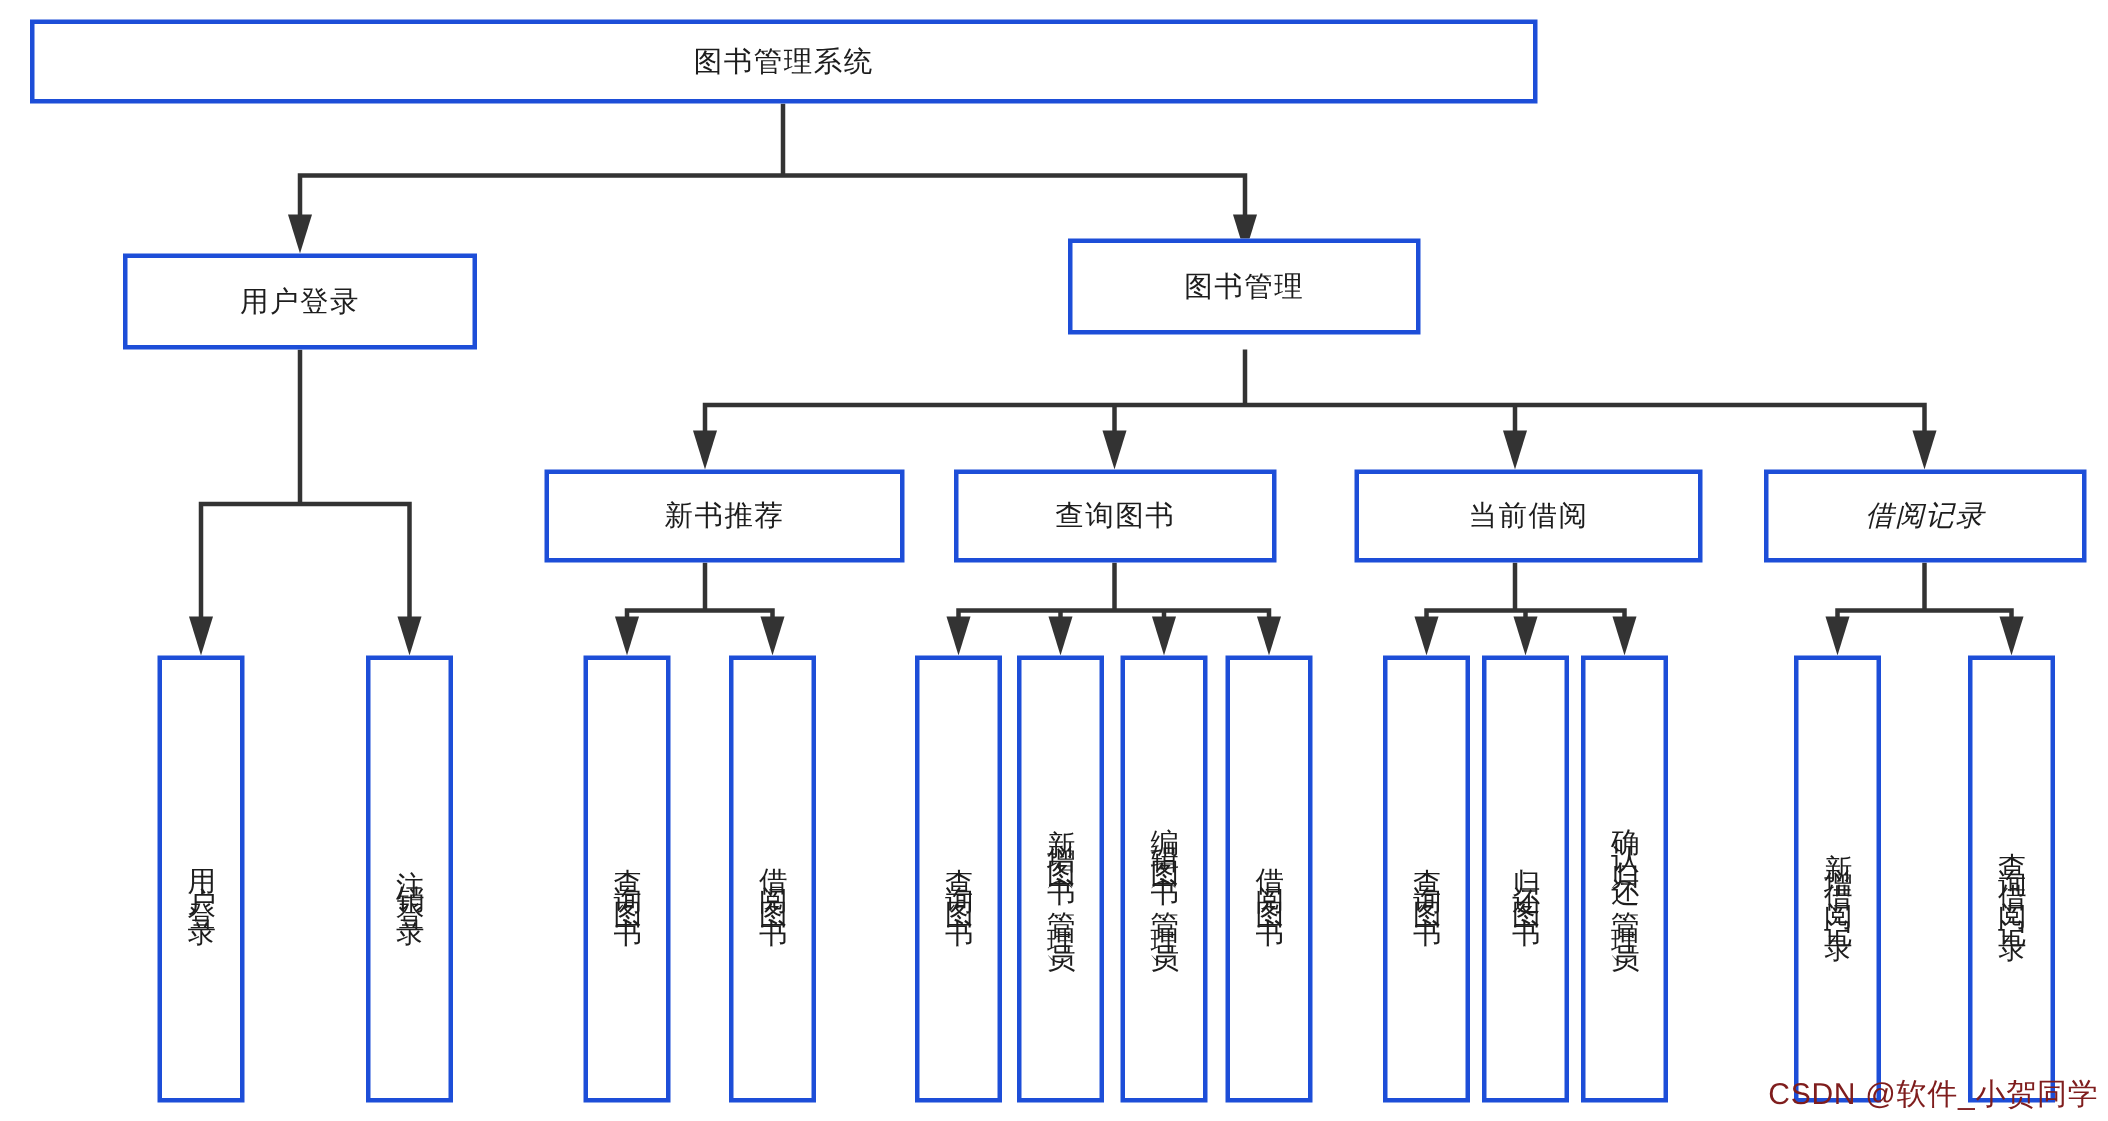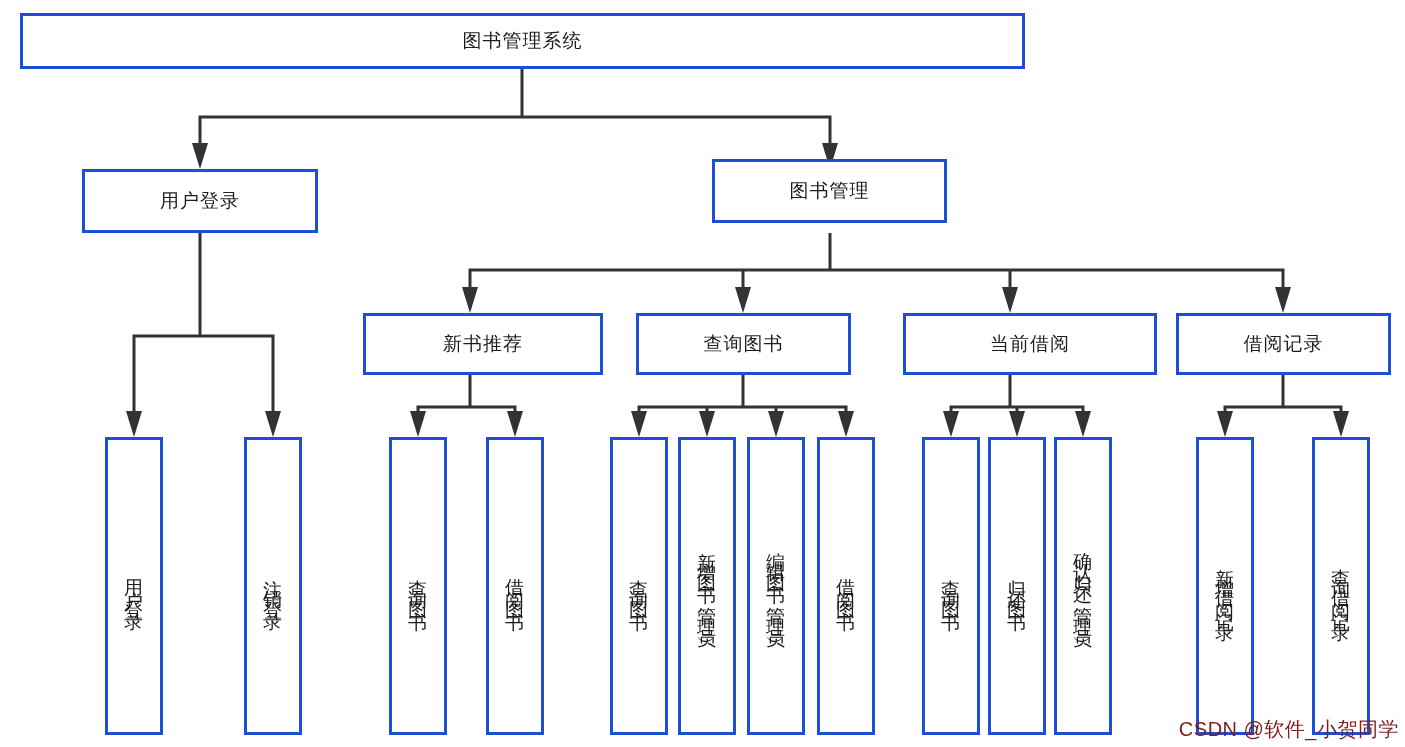--- a/index.html
+++ b/index.html
@@ -33,22 +33,22 @@
     font-size: 19px;
     letter-spacing: 11px;
     line-height: 1;
   }
   
   .b-title { left: 20px;  top: 13px;  width: 1005px; height: 56px; }
   .b-login { left: 82px;  top: 169px; width: 236px;  height: 64px; }
   .b-mgmt  { left: 712px; top: 159px; width: 235px;  height: 64px; }
   .b-sec0  { left: 363px; top: 313px; width: 240px;  height: 62px; }
   .b-sec1  { left: 636px; top: 313px; width: 215px;  height: 62px; }
-  .b-sec2  { left: 903px; top: 313px; width: 254px;  height: 62px; }
-  .b-sec3  { left: 1176px;top: 313px; width: 215px;  height: 62px; }
+  .b-sec2  { left: 903px; top: 313px; width: 232px;  height: 62px; }
+  .b-sec3  { left: 1176px;top: 313px; width: 215px;  height: 62px; font-style: italic; }
   .leaf    { top: 437px; width: 58px; height: 298px; }
   .b-a0 { left: 105px; }  .b-a1 { left: 244px; }
   .b-b0 { left: 389px; }  .b-b1 { left: 486px; }
   .b-c0 { left: 610px; }  .b-c1 { left: 678px; }
   .b-c2 { left: 747px; }  .b-c3 { left: 817px; }
   .b-d0 { left: 922px; }  .b-d1 { left: 988px; }  .b-d2 { left: 1054px; }
   .b-e0 { left: 1196px; } .b-e1 { left: 1312px; }
   .watermark {
     position: absolute;
     right: 6px;

